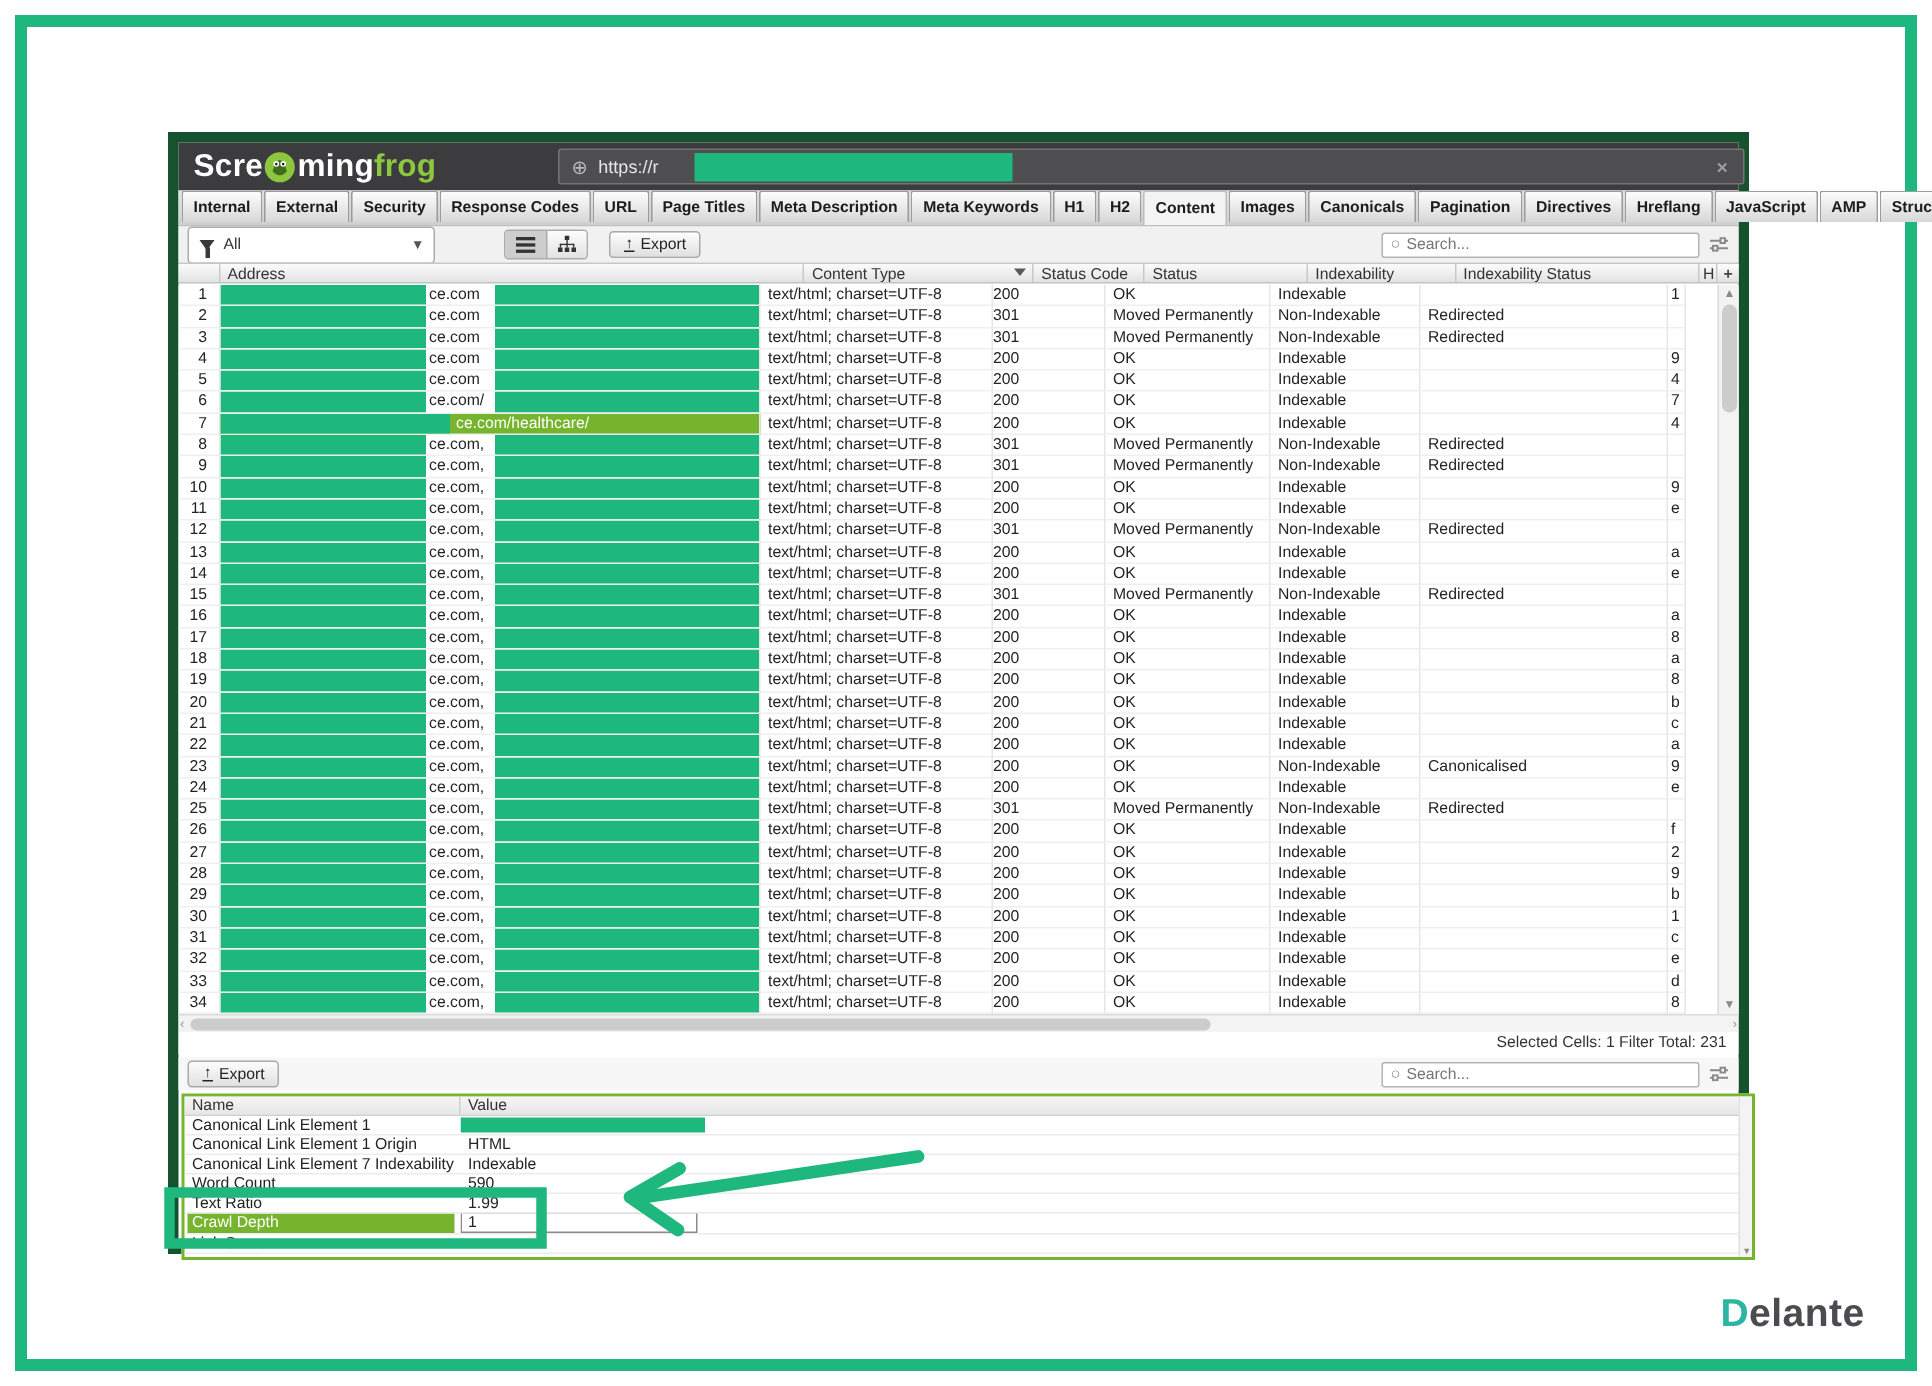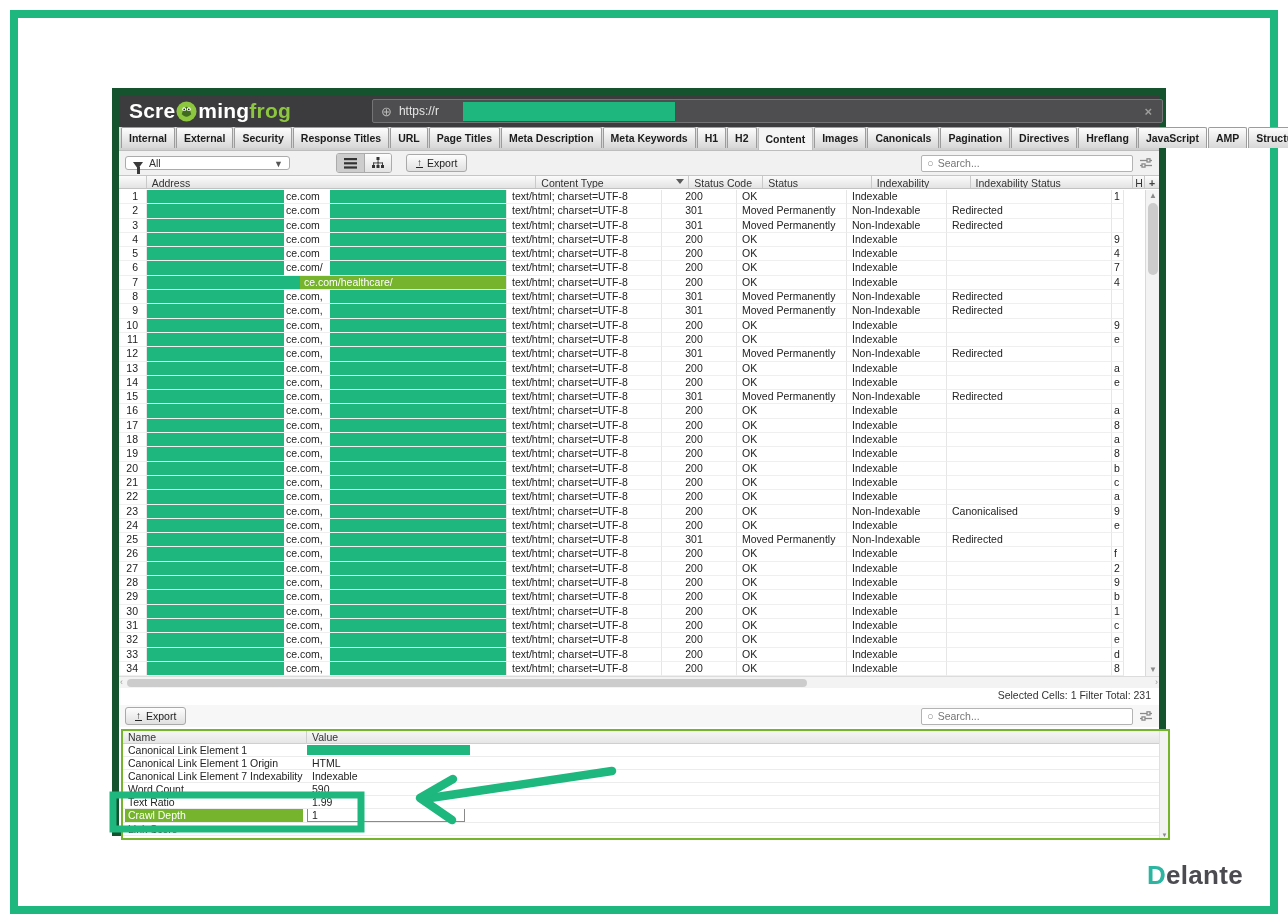--- a/index.html
+++ b/index.html
@@ -22,21 +22,21 @@
   .url-redact { position:absolute; left:90px; top:2px; width:212px; height:19px; background:var(--em); }
   .close-x { position:absolute; right:10px; color:#9d9d9d; font-size:13px; font-weight:bold; cursor:default; }
 
   
   .tabbar { position:absolute; left:0; top:32px; width:100%; height:24px; background:linear-gradient(#e3e3e3,#cfcfcf); border-bottom:1px solid #bdbdbd; display:flex; align-items:flex-start; padding-left:2px; }
   .tab { font-weight:bold; font-size:10.5px; color:#1c1c1c; background:linear-gradient(#fdfdfd,#d7d7d7); border:1px solid #9c9c9c; border-bottom:none; border-radius:2px 2px 0 0; padding:4px 7px 4px 7px; margin-right:1px; white-space:nowrap; cursor:pointer; }
   .tab.active { background:#f4f4f4; border-color:#bdbdbd; padding-top:5px; padding-bottom:5px; }
 
   
   .toolbar { position:absolute; left:0; top:56px; width:100%; height:24px; background:#f1f1f1; display:flex; align-items:center; }
-  .filter-dd { position:relative; margin-left:6px; width:165px; height:14px; background:#fff; border:1px solid #ababab; border-radius:3px; display:flex; align-items:flex-end; color:#333; cursor:pointer; }
+  .filter-dd { position:relative; margin-left:6px; width:165px; height:25px; background:#fff; border:1px solid #ababab; border-radius:3px; display:flex; align-items:center; color:#333; cursor:pointer; }
   .funnel { width:0; height:0; border-left:5px solid transparent; border-right:5px solid transparent; border-top:7px solid #3a3a3a; margin:0 6px 0 7px; position:relative; }
   .funnel:after { content:""; position:absolute; left:-1.5px; top:-2px; width:3px; height:7px; background:#3a3a3a; }
   .dd-arrow { position:absolute; right:6px; color:#555; font-size:9px; }
   .viewtoggle { display:flex; margin-left:46px; border:1px solid #ababab; border-radius:3px; overflow:hidden; }
   .vbtn { width:27px; height:18px; display:flex; align-items:center; justify-content:center; background:linear-gradient(#fdfdfd,#e2e2e2); cursor:pointer; }
   .vbtn.sel { background:#cdcdcd; }
   .vbtn + .vbtn { border-left:1px solid #ababab; }
   .btn { display:flex; align-items:center; gap:4px; height:18px; padding:0 9px; background:linear-gradient(#fdfdfd,#e0e0e0); border:1px solid #a9a9a9; border-radius:3px; color:#222; cursor:pointer; white-space:nowrap; }
   .export-top { margin-left:14px; }
   .up-ico { font-size:10px; font-weight:bold; border-bottom:1.5px solid #222; line-height:9px; padding:0 1px; }
@@ -48,21 +48,21 @@
   
   .gridhead { position:absolute; left:0; top:80px; width:100%; height:14px; display:flex; background:linear-gradient(#fbfbfb,#e3e3e3); border-top:1px solid #c6c6c6; border-bottom:1px solid #c2c2c2; color:#333; }
   .gridhead .hc { border-right:1px solid #c9c9c9; padding:1px 0 0 5px; white-space:nowrap; overflow:hidden; position:relative; }
   .fmark { position:absolute; right:4px; top:3px; width:0; height:0; border-left:4px solid transparent; border-right:4px solid transparent; border-top:5px solid #5a5a5a; }
   .plusbtn { width:14px; text-align:center; font-weight:bold; color:#444; background:linear-gradient(#fdfdfd,#e0e0e0); cursor:pointer; padding-top:1px; }
   .gridbody { position:absolute; left:0; top:95px; width:1040px; height:486px; overflow:hidden; background:#fff; }
   .grow { display:flex; height:14.3px; cursor:default; }
   .grow .c { border-right:1px solid #e6e6e6; border-bottom:1px solid #efefef; white-space:nowrap; overflow:hidden; font-size:10.5px; line-height:13.5px; padding-left:5px; }
   .c.num { width:28px; text-align:right; padding:0 8px 0 0; color:#222; }
   .c.addr { width:360px; position:relative; padding-left:0; }
-  .c.ctype { width:155px; } .c.scode { width:75px; text-align:center; padding:0 10px 0 0; }
+  .c.ctype { width:155px; } .c.scode { width:75px; text-align:left; padding:0 10px 0 0; }
   .c.status { width:110px; } .c.indx { width:100px; } .c.istat { width:165px; }
   .c.hash { width:12px; padding-left:2px; }
   .redact { position:absolute; top:0; height:14px; background:var(--em); }
   .r1 { left:0; width:137px; }
   .addr .ptext { position:absolute; left:139px; top:0; }
   .grow.sel .addr { background:var(--olive); color:#fff; }
   .grow.sel .addr .r1 { width:153px; }
   .grow.sel .addr .ptext { left:157px; }
 
   
@@ -125,21 +125,21 @@
         <span>https://r</span>
         <span class="url-redact"></span>
         <span class="close-x">×</span>
       </div>
     </div>
 
     <div class="tabbar" id="tabbar">
         <div class="tab">Internal</div>
         <div class="tab">External</div>
         <div class="tab">Security</div>
-        <div class="tab">Response Titles</div>
+        <div class="tab">Response Codes</div>
         <div class="tab">URL</div>
         <div class="tab">Page Titles</div>
         <div class="tab">Meta Description</div>
         <div class="tab">Meta Keywords</div>
         <div class="tab">H1</div>
         <div class="tab">H2</div>
         <div class="tab active">Content</div>
         <div class="tab">Images</div>
         <div class="tab">Canonicals</div>
         <div class="tab">Pagination</div>

